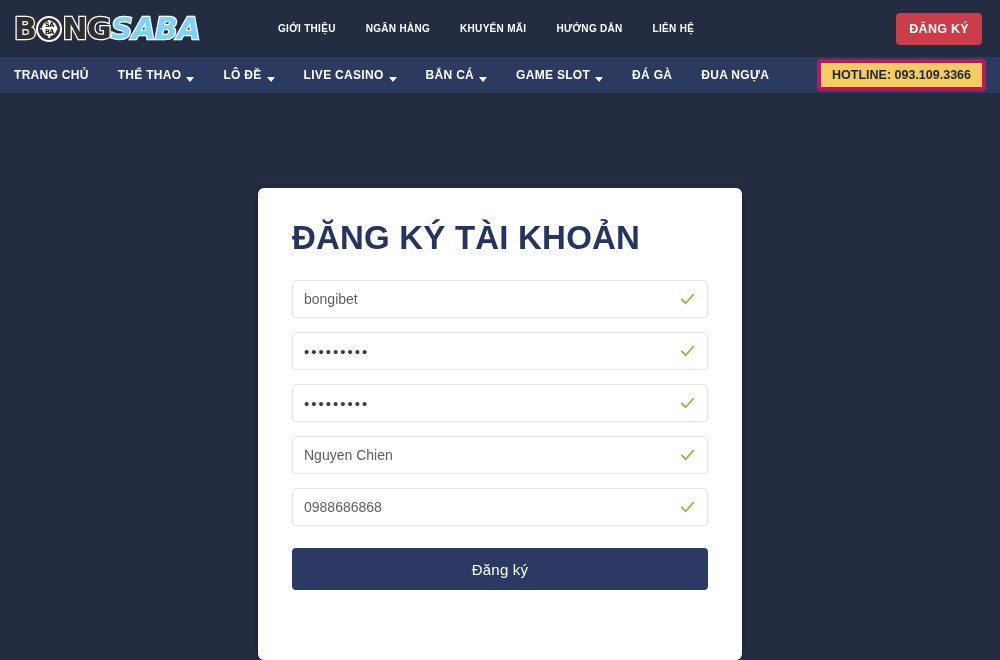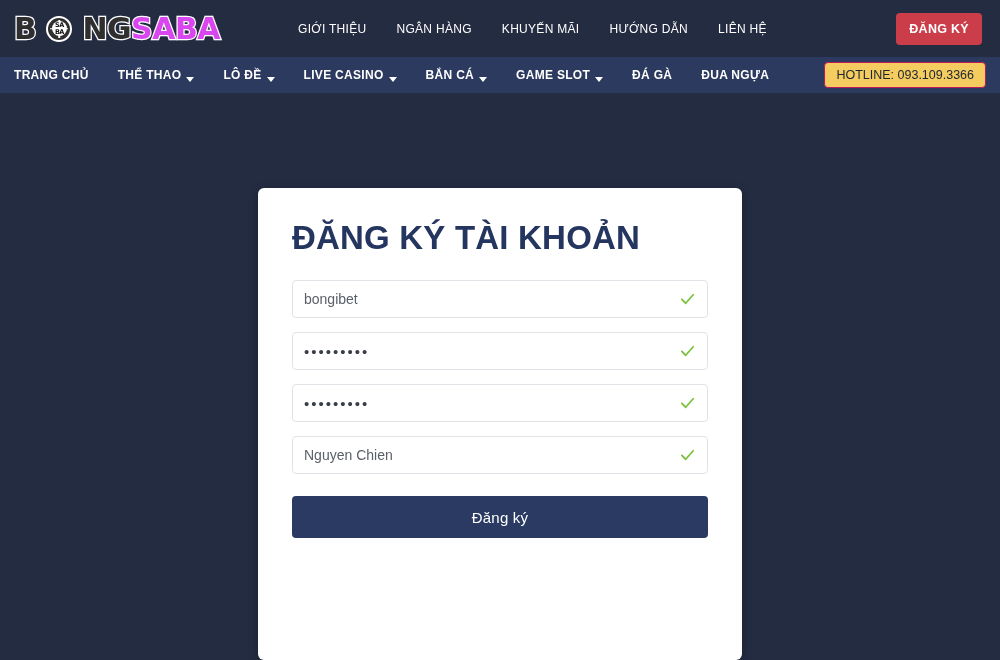--- a/index.html
+++ b/index.html
@@ -44,31 +44,31 @@
     display: flex;
     align-items: center;
   }
   .logo-bong, .logo-saba {
     display: inline-flex;
     align-items: center;
     -webkit-text-stroke: 2.5px #ffffff;
     paint-order: stroke fill;
   }
   .logo-bong { color: #2f2f2f; }
-  .logo-saba { color: #d946ef; }
+  .logo-saba { color: #7dd3fc; font-style: italic; }
 
   .logo-o {
     position: relative;
     display: inline-block;
     width: 26px;
     height: 26px;
     border-radius: 50%;
     background: #2f2f2f;
     border: 2.5px solid #ffffff;
-    margin: 0 10px;
+    margin: 0 0px;
     vertical-align: middle;
     -webkit-text-stroke: 0;
   }
   .logo-o::before,
   .logo-o::after {
     content: "";
     position: absolute;
     background: #ffffff;
   }
   .logo-o::before { left: 2px; right: 2px; top: 50%; height: 1.5px; transform: translateY(-50%); }
@@ -92,22 +92,22 @@
 
   
   .main-nav {
     display: flex;
     align-items: center;
     gap: 30px;
     margin-left: 78px;
   }
   .main-nav a {
     color: #ffffff;
-    font-size: 12px;
-    font-weight: normal;
+    font-size: 10px;
+    font-weight: bold;
     letter-spacing: 0.3px;
     text-decoration: none;
     white-space: nowrap;
     cursor: pointer;
   }
 
   
   .auth-buttons {
     margin-left: auto;
     display: flex;
@@ -161,24 +161,24 @@
     border-right: 4px solid transparent;
     border-top: 5px solid #ffffff;
     display: inline-block;
     margin-top: 1px;
   }
   .hotline {
     margin-left: auto;
     background: #f4cc5f;
     color: #1d2433;
     font-size: 12.5px;
-    font-weight: normal;
+    font-weight: bold;
     padding: 5px 11px;
     border-radius: 4px;
-    border: 1px solid #be185d;
+    border: 4px solid #be185d;
     white-space: nowrap;
     cursor: pointer;
   }
 
   
   .page-body {
     height: 567px;
     display: flex;
     justify-content: center;
     padding-top: 95px;
@@ -346,19 +346,25 @@
       </svg>
     </div>
 
     <div class="field">
       <input type="text" value="Nguyen Chien" style="">
       <svg class="check-icon" viewBox="0 0 24 24" fill="none" stroke="#7dc242" stroke-width="2.6" stroke-linecap="round" stroke-linejoin="round">
         <polyline points="4,12.5 9.5,18 20,6"></polyline>
       </svg>
     </div>
 
+    <div class="field">
+      <input type="text" value="0988686868" style="">
+      <svg class="check-icon" viewBox="0 0 24 24" fill="none" stroke="#7dc242" stroke-width="2.6" stroke-linecap="round" stroke-linejoin="round">
+        <polyline points="4,12.5 9.5,18 20,6"></polyline>
+      </svg>
+    </div>
 
 
     <button class="btn-submit">Đăng ký</button>
 
     <div class="card-footer-space"></div>
   </div>
 </div>
 
 </body></html>

